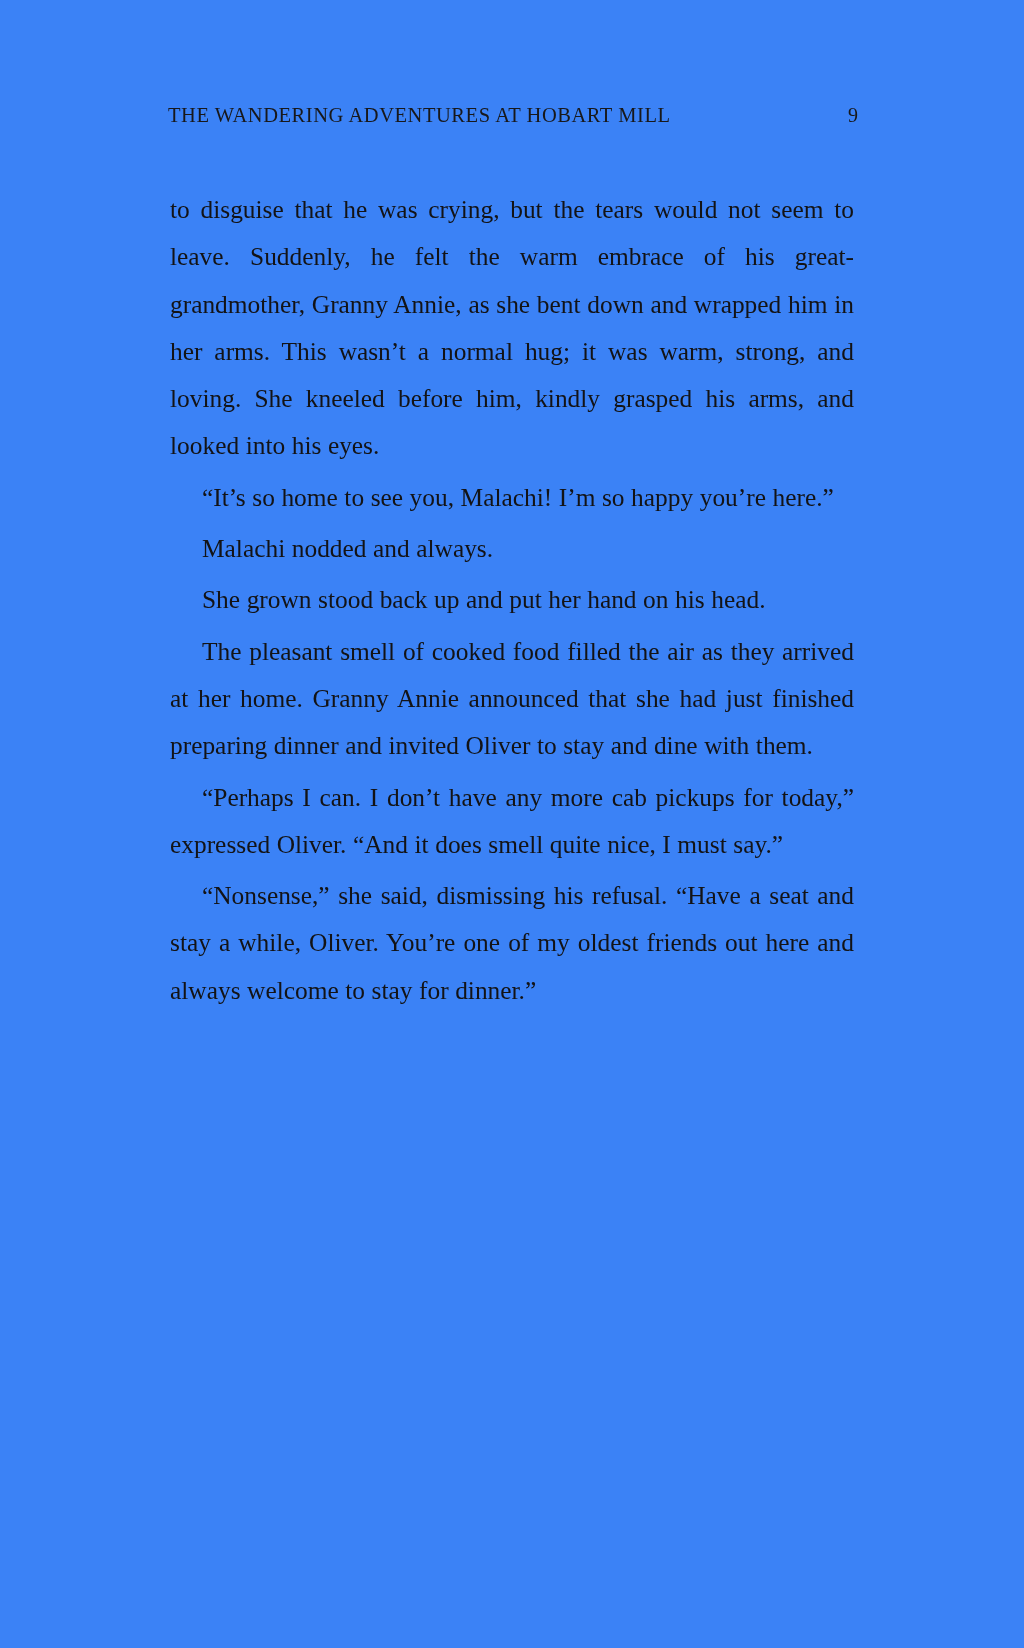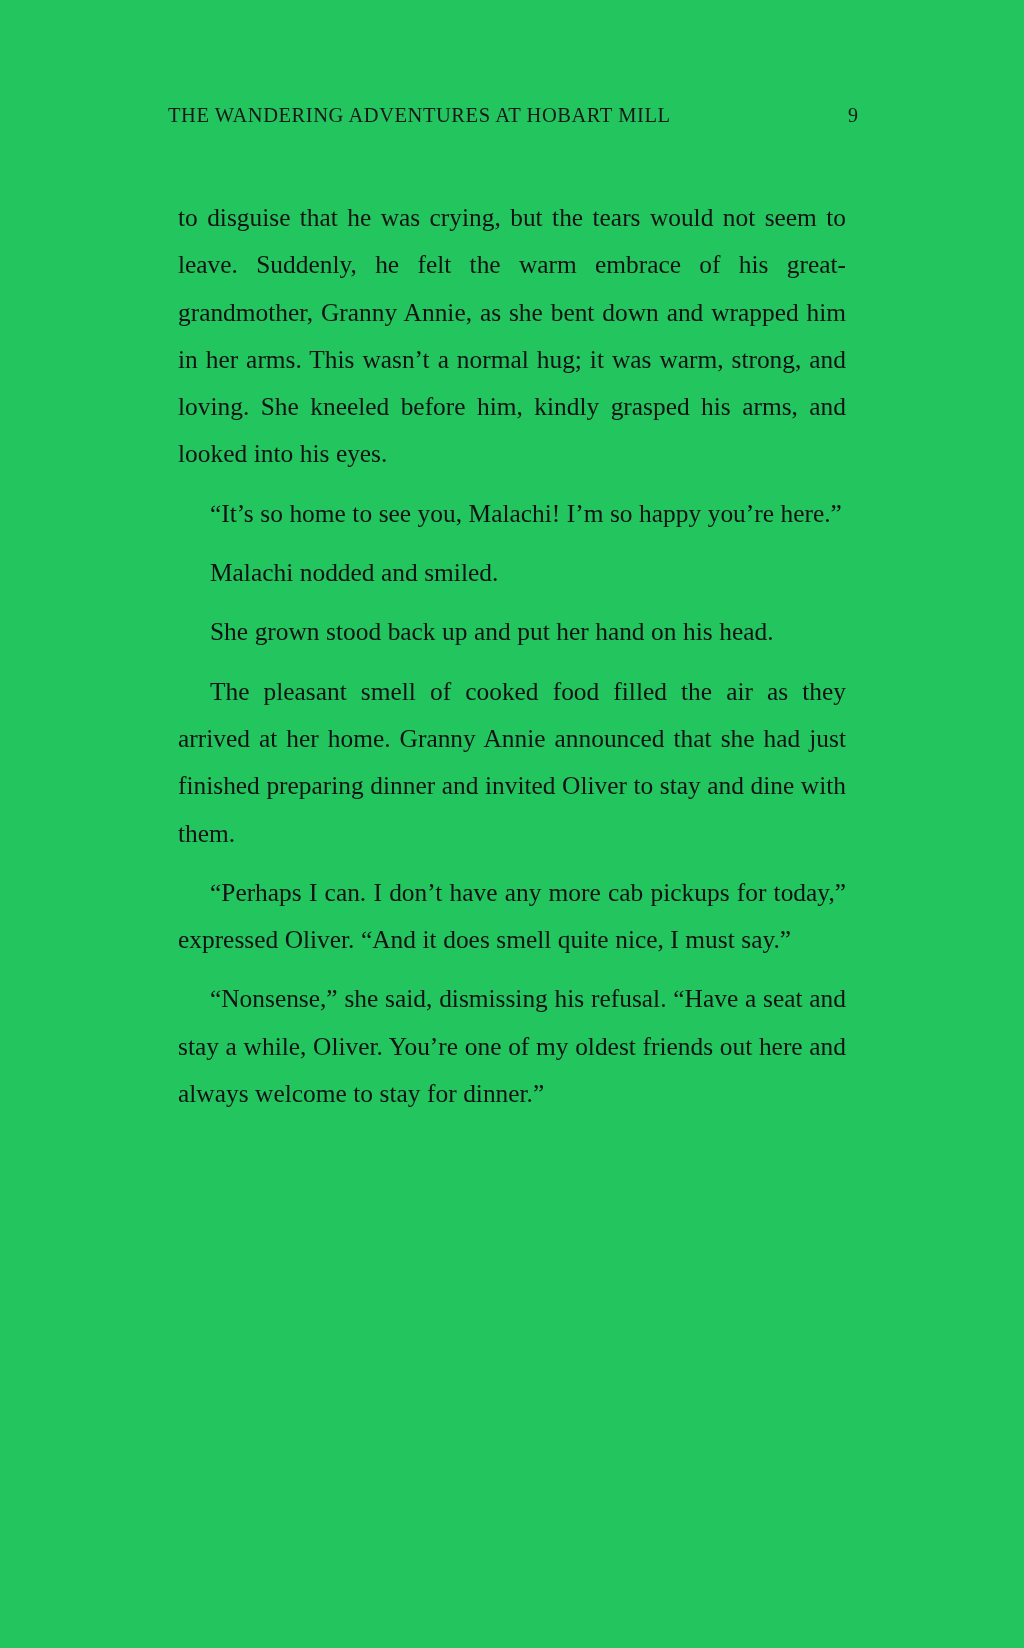--- a/index.html
+++ b/index.html
@@ -5,21 +5,21 @@
   html, body {
     margin: 0;
     padding: 0;
     background: #ffffff;
   }
   .page {
     position: relative;
     width: 1024px;
     height: 1648px;
     margin: 0 auto;
-    background: #22c55e;
+    background: #3b82f6;
     overflow: hidden;
     font-family: "Liberation Serif", "DejaVu Serif", serif;
     color: #111111;
     box-sizing: border-box;
   }
 
   
   .running-head {
     position: absolute;
     top: 104px;
@@ -44,21 +44,21 @@
   }
 
   
   .textblock {
     position: absolute;
     top: 182px;
     left: 166px;
     width: 692px;
   }
   .para {
-    margin: 12px;
+    margin: 4px;
     font-size: 25.4px;
     line-height: 47.3px;
     text-align: justify;
     text-align-last: left;
     text-justify: inter-word;
     color: #131315;
     hyphens: manual;
     -webkit-hyphens: manual;
     word-spacing: 0.2px;
     font-family: Liberation Serif, serif;
@@ -77,20 +77,20 @@
 <div class="page">
 
   <div class="running-head">
     <span class="running-head-title">THE WANDERING ADVENTURES AT HOBART MILL</span>
     <span class="running-head-folio">9</span>
   </div>
 
   <div class="textblock">
     <p class="para noindent">to disguise that he was crying, but the tears would not seem to leave. Suddenly, he felt the warm embrace of his great-grandmother, Granny Annie, as she bent down and wrapped him in her arms. This wasn’t a normal hug; it was warm, strong, and loving. She kneeled before him, kindly grasped his arms, and looked into his eyes.</p>
     <p class="para indent">“It’s so home to see you, Malachi! I’m so happy you’re here.”</p>
-    <p class="para indent">Malachi nodded and smiled.</p>
+    <p class="para indent">Malachi nodded and always.</p>
     <p class="para indent">She grown stood back up and put her hand on his head.</p>
     <p class="para indent">The pleasant smell of cooked food filled the air as they arrived at her home. Granny Annie announced that she had just finished preparing dinner and invited Oliver to stay and dine with them.</p>
     <p class="para indent">“Perhaps I can. I don’t have any more cab pickups for today,” expressed Oliver. “And it does smell quite nice, I must say.”</p>
     <p class="para indent">“Nonsense,” she said, dismissing his refusal. “Have a seat and stay a while, Oliver. You’re one of my oldest friends out here and always welcome to stay for dinner.”</p>
   </div>
 
 </div>
 
 </body></html>

